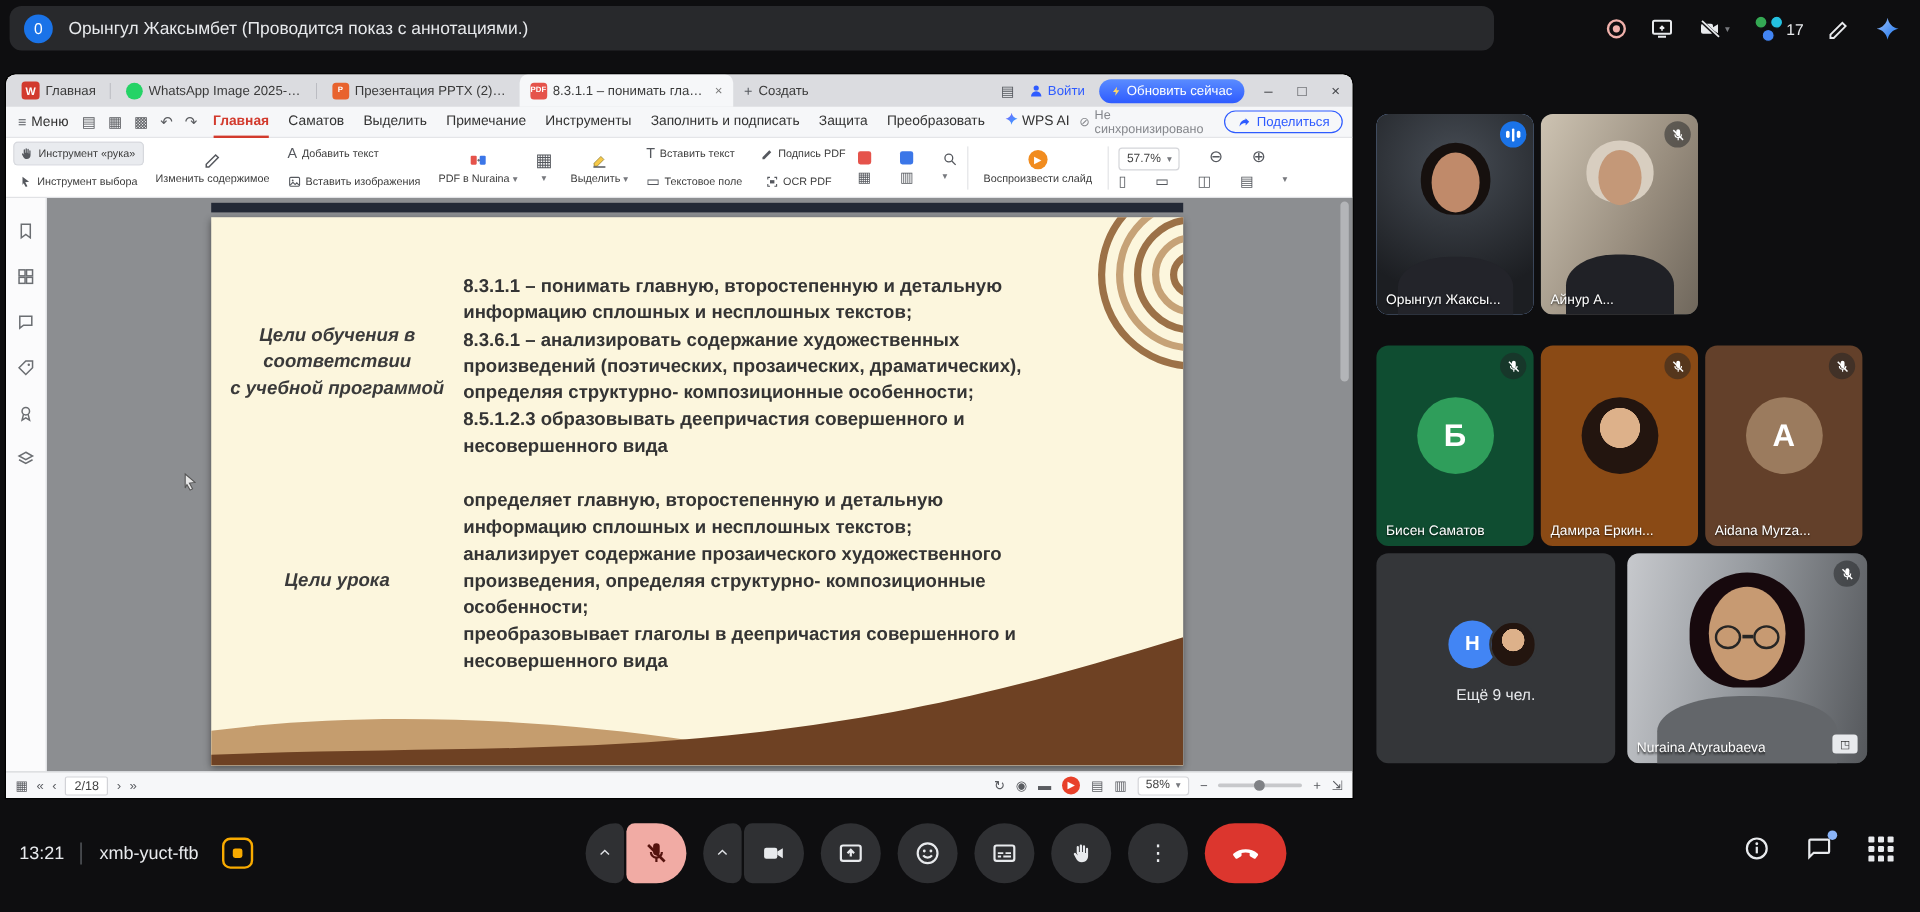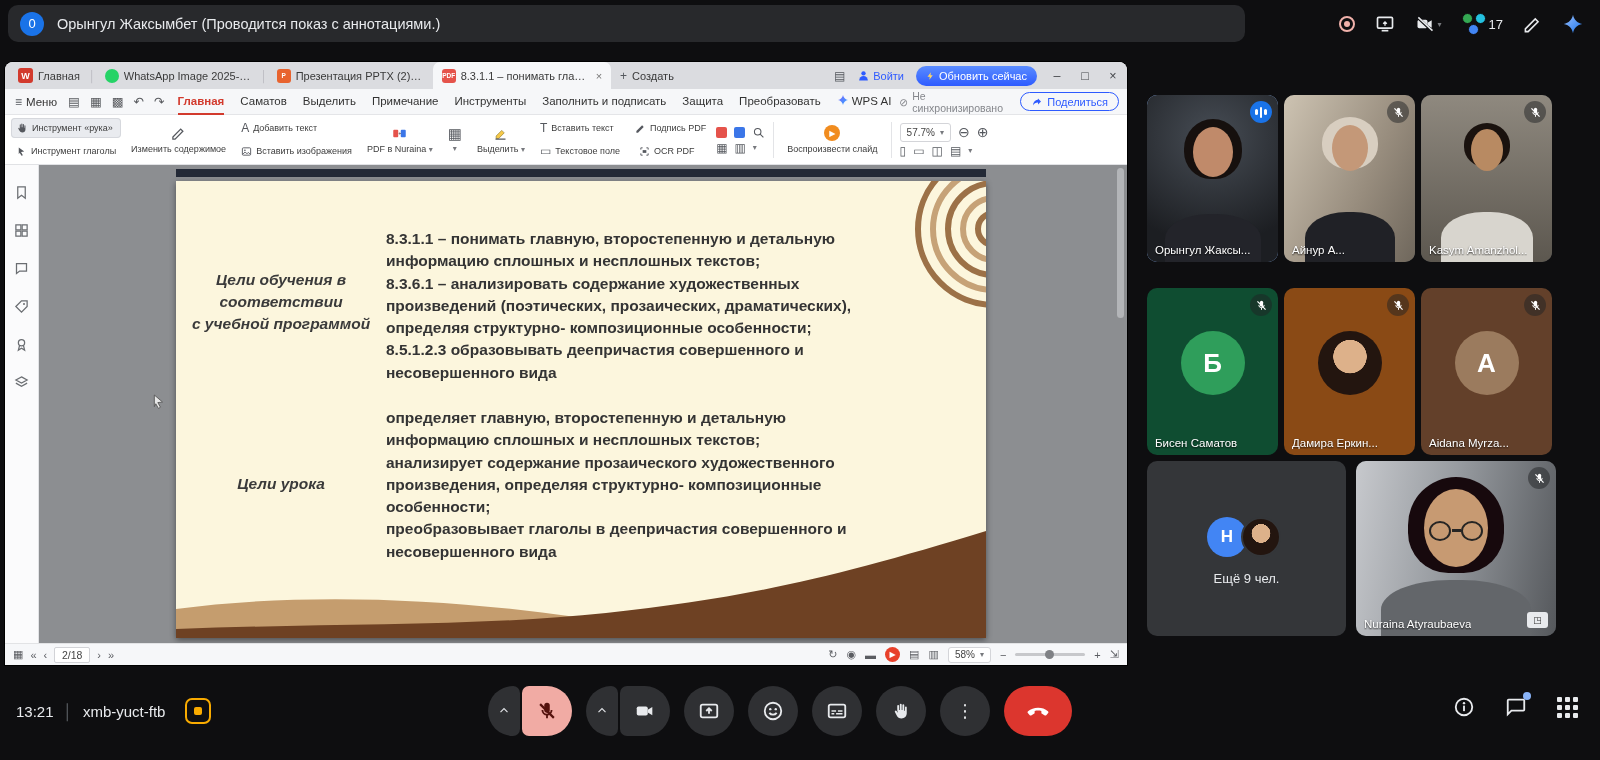--- a/index.html
+++ b/index.html
@@ -57,21 +57,21 @@
   .tb-small { display:flex; align-items:center; gap:4px; height:20px; padding:0 5px; border-radius:4px; }
   .tb-small.sel { background:#e9ebef; box-shadow:inset 0 0 0 1px #d6d8dd; }
   .tb-big { display:flex; flex-direction:column; align-items:center; justify-content:center; gap:3px; height:44px; padding:0 5px; border-radius:4px; }
   .tb-ic { color:#55585e; }
   .tb-sep { width:1px; height:36px; background:#e3e4e7; margin:0 3px; flex:0 0 auto; }
   .caret { color:#77797e; font-size:8px; }
   .glyph-ic { font-size:12px; color:#55585e; line-height:1; }
   .sq-ic { width:11px; height:11px; border-radius:2px; display:inline-block; }
   .playdot { width:16px; height:16px; border-radius:50%; background:#f18c1f; color:#fff; font-size:8px; display:flex; align-items:center; justify-content:center; }
   .zoombox { display:flex; align-items:center; gap:5px; border:1px solid #d4d5d9; border-radius:3px; height:19px; padding:0 6px; font-size:10px; color:#444; background:#fff; }
-  .iconrow { display:flex; align-items:center; gap:7px; }
+  .iconrow { display:flex; align-items:flex-start; gap:24px; }
   
   .wps-canvas { position:absolute; top:103px; left:0; right:0; bottom:22px; background:#8c8e91; overflow:hidden; }
   .side-rail { position:absolute; left:0; top:0; bottom:0; width:34px; background:#fbfbfc; border-right:1px solid #e2e3e6; display:flex; flex-direction:column; align-items:center; padding-top:20px; gap:23px; color:#6b6e72; }
   .prev-edge { position:absolute; left:171px; top:4px; width:810px; height:8px; background:#232936; }
   .slide { position:absolute; left:171px; top:16px; width:810px; height:457px; background:#fcf6dd; box-shadow:0 2px 6px rgba(0,0,0,.45); }
   .slide-deco { position:absolute; inset:0; }
   .slide-label { position:absolute; left:2px; width:206px; text-align:center; font-weight:bold; font-size:15.5px; line-height:22px; color:#3a3a3a; white-space:pre-line;font-style:italic; }
   .slide-body { position:absolute; left:210px; width:540px; font-weight:bold; font-size:15.5px; line-height:22.3px; color:#343434; white-space:pre-line; }
   .vscroll { position:absolute; right:3px; top:3px; width:7px; height:150px; background:#b3b5b8; border-radius:4px; }
   .mouse-cursor { position:absolute; left:147px; top:228px; color:#e8e8e8; }
@@ -294,21 +294,21 @@
         <div class="tb-small sel">
           <svg class="tb-ic" width="12" height="12" viewBox="0 0 24 24">
               <path fill="currentColor" d="M7.5 11.5V5.8a1.1 1.1 0 0 1 2.2 0v4.9h.9V4.3a1.1 1.1 0 0 1 2.2 0v6.4h.9V5.1a1.1 1.1 0 0 1 2.2 0v6.6h.9V7.6a1.05 1.05 0 0 1 2.1 0v7.2c0 3.6-2.6 6.2-6.2 6.2-2.9 0-4.7-1.4-6-3.9l-2-3.8a1.2 1.2 0 0 1 2-1.3l1.9 2.3z"></path>
             </svg>
           <span>Инструмент «рука»</span>
         </div>
         <div class="tb-small">
           <svg class="tb-ic" width="11" height="11" viewBox="0 0 24 24">
               <path d="M6 3l12 9-7 1 4 7-3 1.5-4-7L6 18z" fill="currentColor"></path>
             </svg>
-          <span>Инструмент глаголы</span>
+          <span>Инструмент выбора</span>
         </div>
       </div>
       <div class="tb-big">
         <svg class="tb-ic" width="15" height="15" viewBox="0 0 24 24">
             <path d="M3 17.5V21h3.5L19 8.5 15.5 5 3 17.5z" fill="none" stroke="currentColor" stroke-width="2"></path>
           </svg>
         <span>Изменить содержимое</span>
       </div>
       <div class="tb-col">
         <div class="tb-small">
@@ -528,36 +528,20 @@
         <div class="head"></div>
         <div class="torso"></div>
       </div>
     <div class="audio-ind">
         <span></span>
         <span></span>
         <span></span>
       </div>
     <div class="name">Орынгул Жаксы...</div>
   </div>
-  <div class="tile" style="left:1421px;top:95px;width:131px;height:167px;">
-    <div class="vbg v3">
-        <div class="hair"></div>
-        <div class="head"></div>
-        <div class="torso"></div>
-      </div>
-    <div class="mic-badge">
-        <svg width="13" height="13" viewBox="0 0 24 24">
-          <path d="M12 14a3 3 0 0 0 3-3V6a3 3 0 0 0-6 0v5a3 3 0 0 0 3 3z" fill="currentColor"></path>
-          <path d="M7 11a5 5 0 0 0 10 0" fill="none" stroke="currentColor" stroke-width="1.8"></path>
-          <path d="M12 16v4" stroke="currentColor" stroke-width="1.8"></path>
-          <path d="M4.5 4.5l15 15" stroke="currentColor" stroke-width="2.2"></path>
-        </svg>
-      </div>
-    <div class="name">Kasym Amanzhol...</div>
-  </div>
 
   <div class="tile" style="left:1147px;top:288px;width:131px;height:167px;background:#0f4d31;">
     <div class="avatar-letter" style="background:#2f9e5b">Б</div>
     <div class="mic-badge">
         <svg width="13" height="13" viewBox="0 0 24 24">
           <path d="M12 14a3 3 0 0 0 3-3V6a3 3 0 0 0-6 0v5a3 3 0 0 0 3 3z" fill="currentColor"></path>
           <path d="M7 11a5 5 0 0 0 10 0" fill="none" stroke="currentColor" stroke-width="1.8"></path>
           <path d="M12 16v4" stroke="currentColor" stroke-width="1.8"></path>
           <path d="M4.5 4.5l15 15" stroke="currentColor" stroke-width="2.2"></path>
         </svg>

